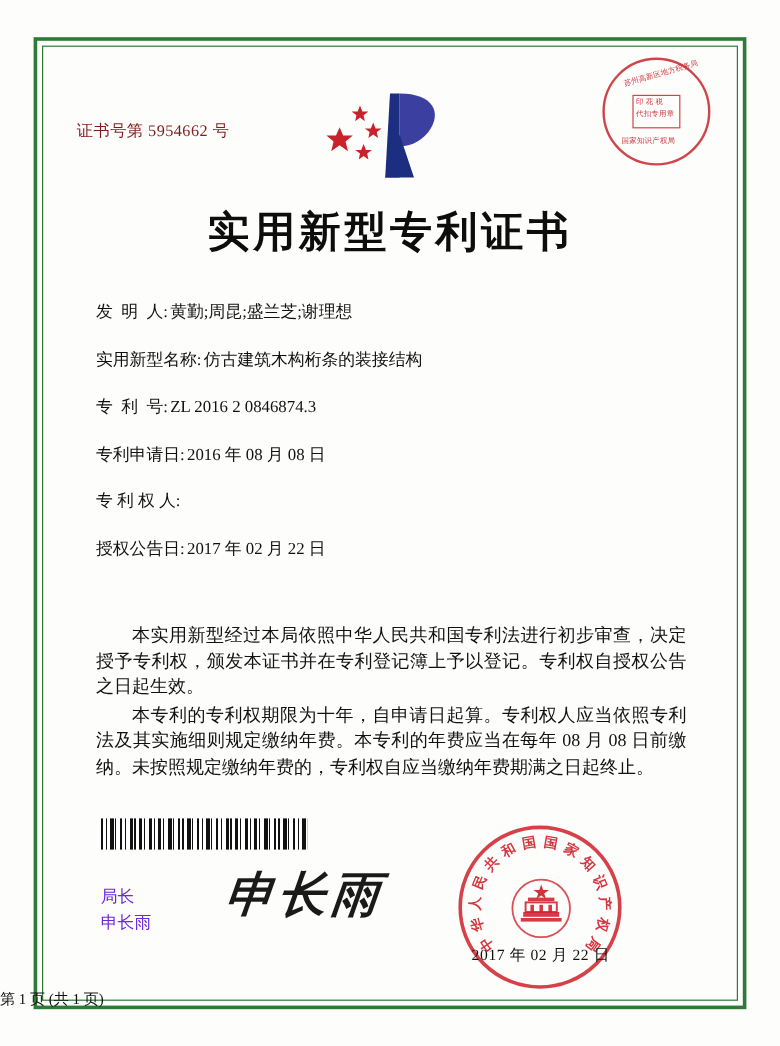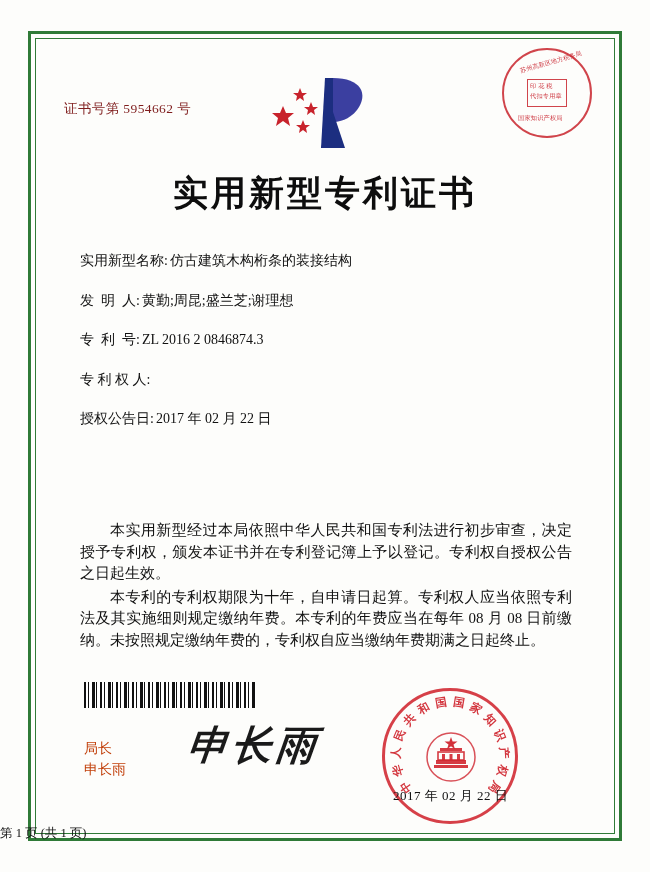--- a/index.html
+++ b/index.html
@@ -167,21 +167,21 @@
         #111 12px, #111 13px, #fff 13px, #fff 16px);
   }
 
   
   .sig-label {
     position: absolute;
     left: 84px;
     top: 738px;
     font-size: 14px;
     line-height: 21px;
-    color: #c2410c;
+    color: #6d28d9;
   }
   .sig-script {
     position: absolute;
     left: 188px;
     top: 718px;
     font-size: 40px;
     font-family: "Liberation Serif", "DejaVu Serif", serif;
     font-style: italic;
     font-weight: bold;
     color: #1a1a1a;
@@ -276,30 +276,34 @@
     <div class="txt t-top">苏州高新区地方税务局</div>
     <div class="txt t-mid1">印 花 税</div>
     <div class="txt t-mid2">代扣专用章</div>
     <div class="txt t-bot">国家知识产权局</div>
   </div>
 
   <div class="title">实用新型专利证书</div>
 
   <div class="fields">
     <div class="field-row">
+      <span class="field-label">发  明  人:</span>
+      <span class="field-value">黄勤;周昆;盛兰芝;谢理想</span>
+    </div>
+    <div class="field-row">
       <span class="field-label">实用新型名称:</span>
       <span class="field-value">仿古建筑木构桁条的装接结构</span>
     </div>
     <div class="field-row">
-      <span class="field-label">发  明  人:</span>
-      <span class="field-value">黄勤;周昆;盛兰芝;谢理想</span>
-    </div>
-    <div class="field-row">
       <span class="field-label">专  利  号:</span>
       <span class="field-value">ZL 2016 2 0846874.3</span>
+    </div>
+    <div class="field-row">
+      <span class="field-label">专利申请日:</span>
+      <span class="field-value">2016 年 08 月 08 日</span>
     </div>
     <div class="field-row">
       <span class="field-label">专 利 权 人:</span>
     </div>
     <div class="field-row">
       <span class="field-label">授权公告日:</span>
       <span class="field-value">2017 年 02 月 22 日</span>
     </div>
   </div>
 

